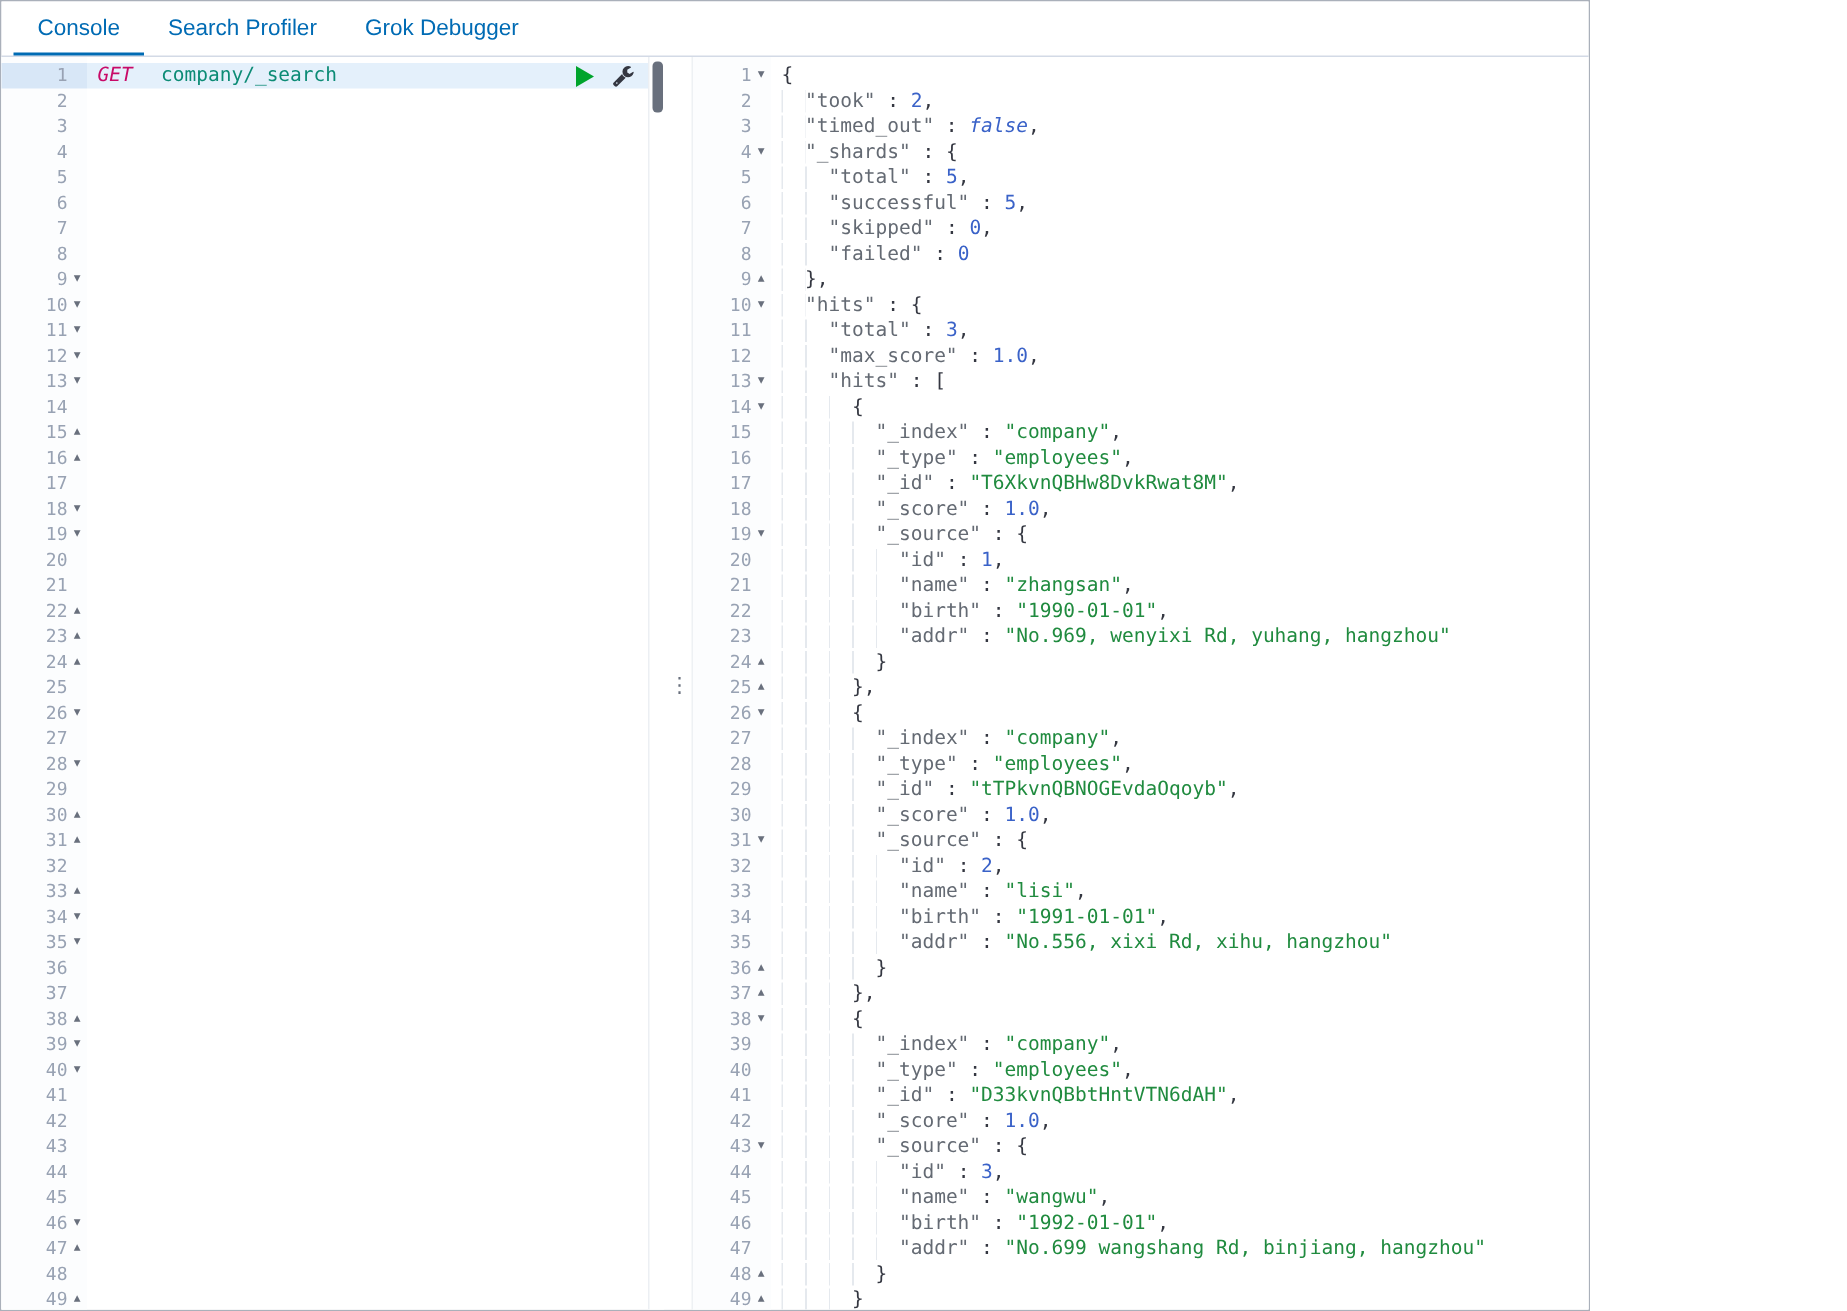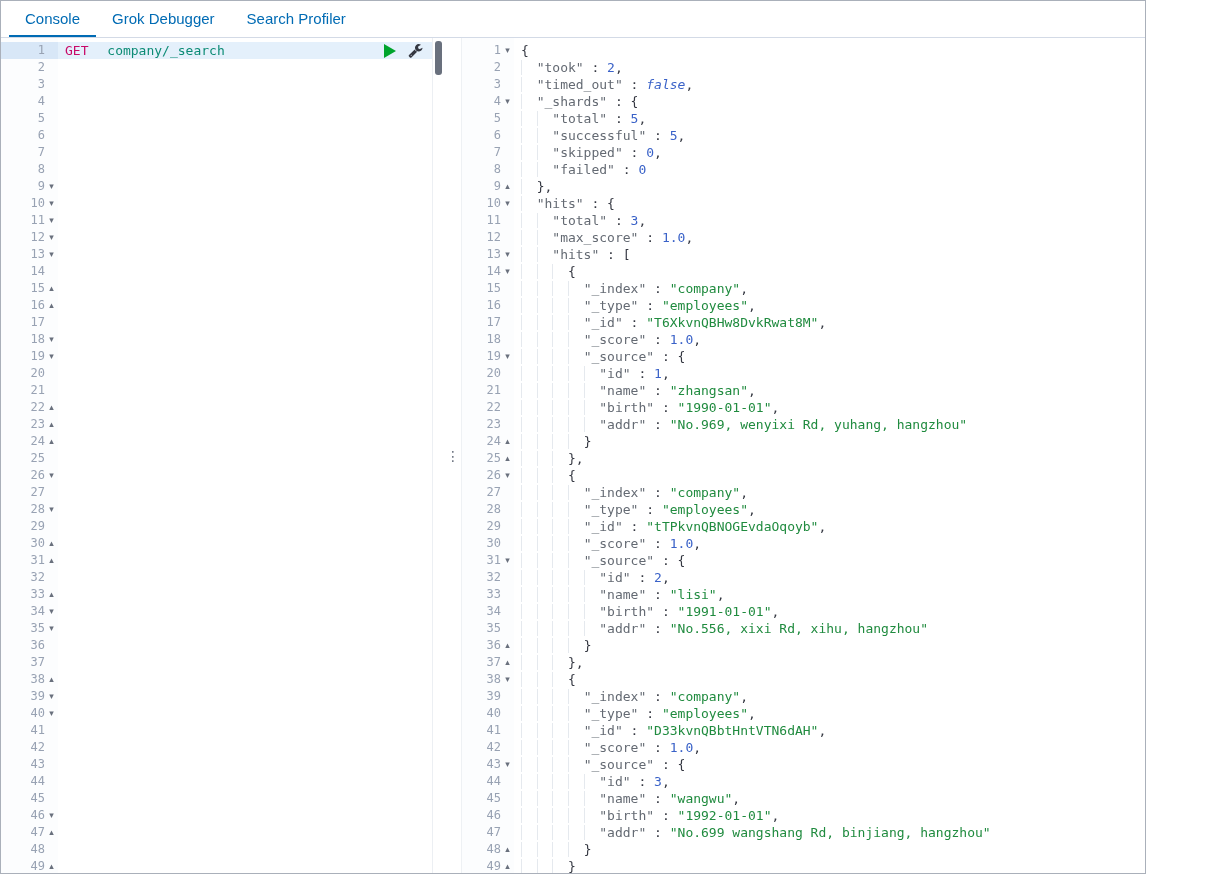--- a/index.html
+++ b/index.html
@@ -3,21 +3,21 @@
 <meta charset="utf-8">
 <style>
   * { box-sizing: border-box; }
   html, body { margin: 0; padding: 0; }
   body {
     width: 1231px; height: 874px; overflow: hidden;
     background: #fff;
     font-family: "Liberation Sans", "DejaVu Sans", sans-serif;
   }
   .screen {
-    width: 1146px; height: 874px;
+    width: 1060px; height: 874px;
     border: 1px solid #aab0ba;
     display: flex; flex-direction: column;
     background: #fff;
   }
   
   .topbar {
     flex: 0 0 37px; height: 37px;
     border-bottom: 1px solid var(--c-border, #d3dae6);
     display: flex; align-items: stretch;
     padding-left: 8px; background: #fff;
@@ -60,21 +60,21 @@
     flex: 1; padding-top: 4px; padding-left: 7px;
     font-family: "DejaVu Sans Mono", "Liberation Mono", monospace;
     font-size: 13px; line-height: 17px;
     white-space: pre; overflow: hidden; cursor: text;
   }
   .line { height: 17px; }
   .line.act {
     background: var(--c-active_line_bg, #e4f0fb);
     margin-left: -7px; padding-left: 7px;
   }
-  .tk-m { color: var(--c-method, #c80a68); }
+  .tk-m { color: var(--c-method, #c80a68); font-style: italic; }
   .tk-u { color: var(--c-url, #0c8b75); margin-left: 11px; }
   .tk-k { color: var(--c-key, #646a73); }
   .tk-s { color: var(--c-string, #208b3f); }
   .tk-n { color: var(--c-number, #3a62c8); }
   .tk-b { color: var(--c-bool, #3a62c8); font-style: italic; }
   .tk-p { color: var(--c-punct, #343741); }
   .ws {
     background: repeating-linear-gradient(90deg,
       var(--c-indent_guide, #e5e9ee) 0, var(--c-indent_guide, #e5e9ee) 1px,
       transparent 1px, transparent 15.7px);
@@ -109,22 +109,22 @@
     padding-left: 3px; user-select: none;
   }
 </style>
 </head>
 <body>
 
 <div class="screen">
 
   <header class="topbar">
     <div class="tab active">Console</div>
+    <div class="tab">Search Profiler</div>
     <div class="tab">Grok Debugger</div>
-    <div class="tab">Search Profiler</div>
   </header>
 
   <div class="workspace">
 
     <section class="pane left">
       <div class="gutter" id="left-gutter">
           <div class="gl act">
             <span class="ln">1</span>
             <span class="fold"></span>
           </div>

